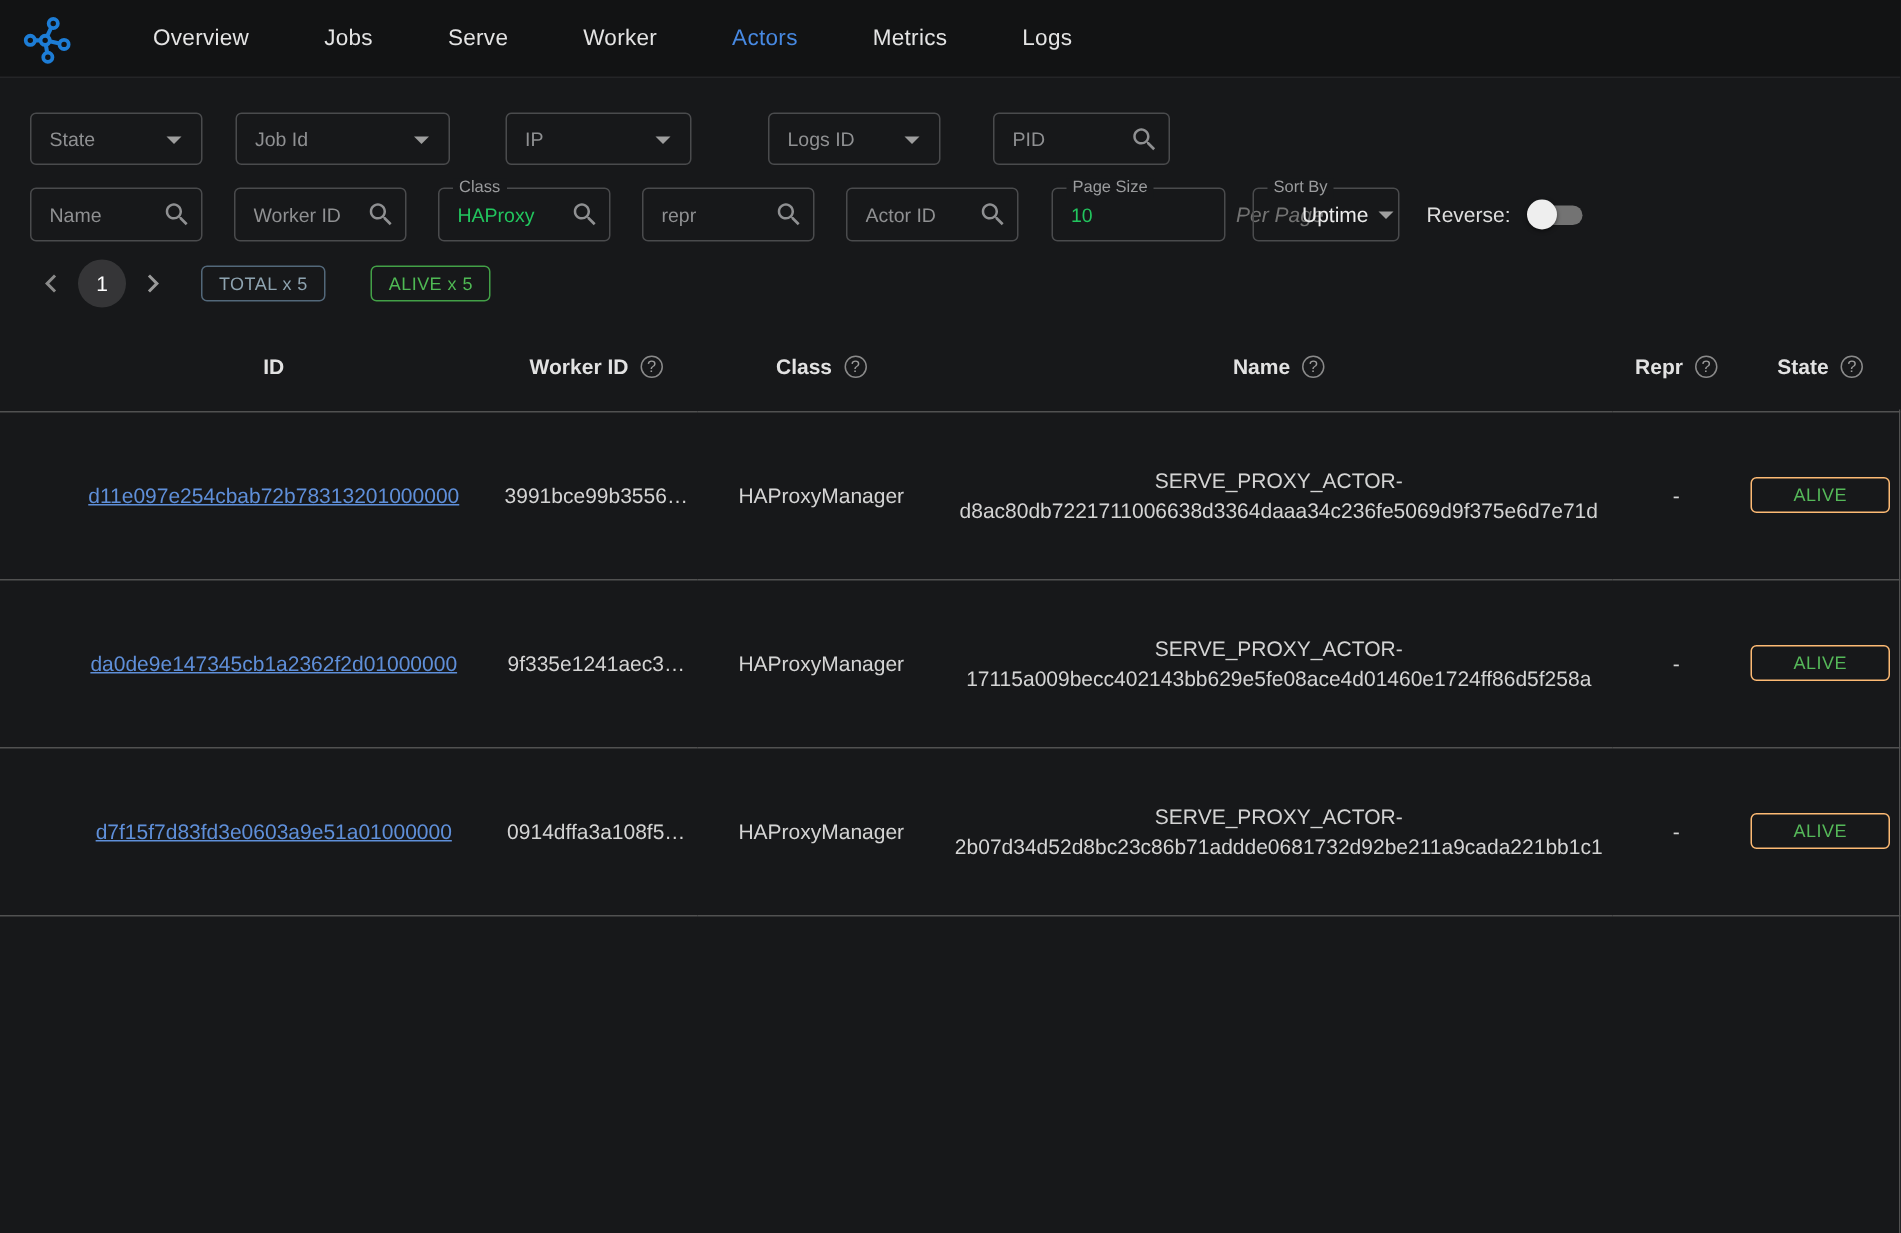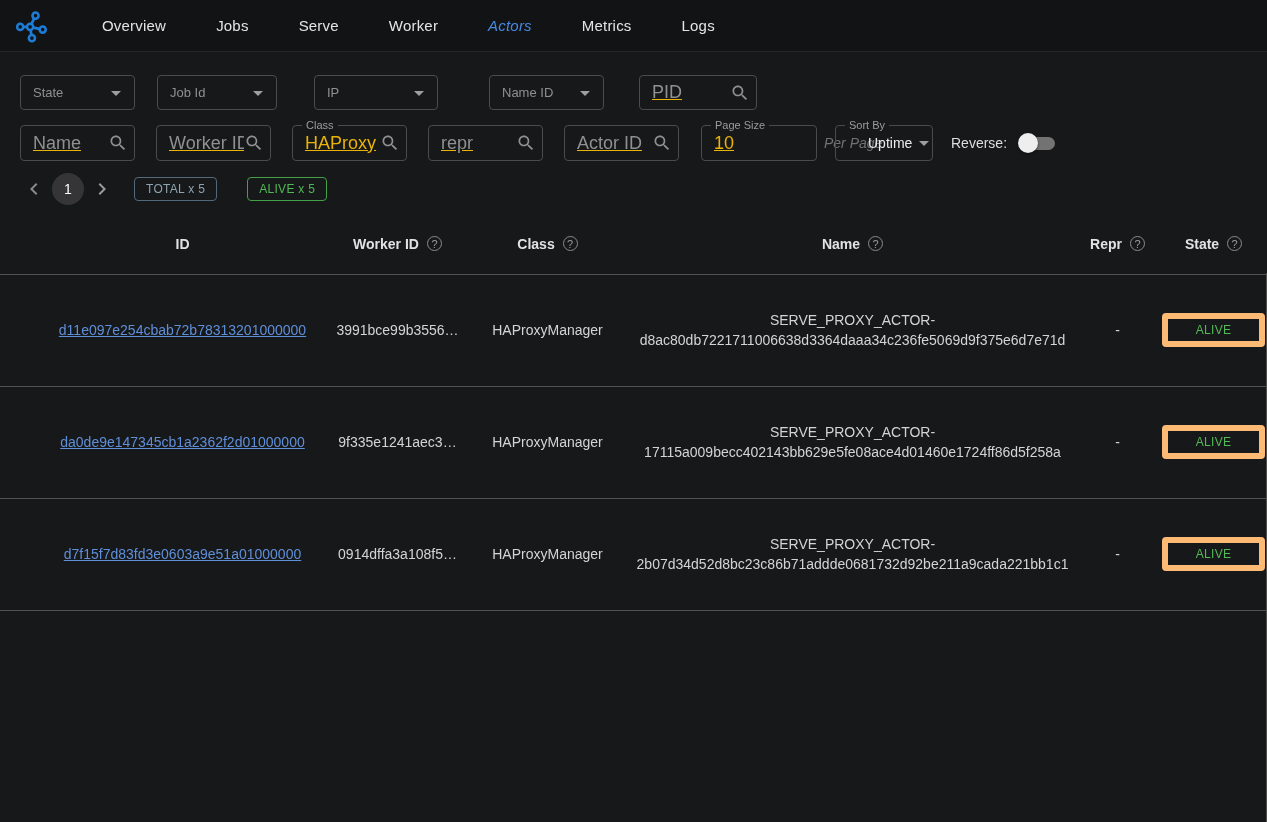--- a/index.html
+++ b/index.html
@@ -14,47 +14,47 @@
   .topnav {
     height:52px; background:#121314; border-bottom:1px solid #242527;
     display:flex; align-items:center; padding:0 10px;
   }
   .logo-wrap { width:38px; height:38px; margin:0 20px 0 2px; display:flex; align-items:center; justify-content:center; }
   .nav-items { display:flex; gap:50px; align-items:center;margin-left:32px; }
   .nav-item {
     font-size:15px; font-weight:500; color:#e4e4e4; text-decoration:none;
     letter-spacing:.2px; cursor:pointer;
   }
-  .nav-item.active { color:#4789e2;font-style:italic; }
+  .nav-item.active { color:#4789e2; }
 
   
   .filters-row { display:flex; align-items:center; padding-left:20px; }
   .row1 { margin-top:23px; }
   .row2 { margin-top:15px; }
   .field {
     position:relative; height:35px; border:1px solid #4a4b4d; border-radius:4px;
     display:flex; align-items:center; padding:0 6px 0 12px; background:transparent;
   }
   .row2 .field { height:36px; }
   .field .ph { color:#8f9092; font-size:13px; flex:1; white-space:nowrap; overflow:hidden; }
   .field input {
-    background:transparent; border:none; outline:none; color:#eab308;
-    font-size:18px; width:100%; padding:0; font-family:inherit; min-width:0;text-decoration:underline;
+    background:transparent; border:none; outline:none; color:#22c55e;
+    font-size:13px; width:100%; padding:0; font-family:inherit; min-width:0;
   }
   .field input::placeholder { color:#8f9092; opacity:1; }
   .float-label {
     position:absolute; top:-7px; left:9px; font-size:11px; color:#9b9c9e;
     background:#17181a; padding:0 4px; line-height:13px; white-space:nowrap;
   }
   .icon-btn { display:flex; align-items:center; flex:none; }
   .suffix { color:#737373; font-size:14px; margin-left:14px; white-space:nowrap; flex:none;font-style:italic; }
   .sel-value { color:#ececec; font-size:14px; flex:1;margin-left:20px; }
 
   .w-state{width:115px;margin-right:22px}
-  .w-jobid{width:120px;margin-right:37px}
+  .w-jobid{width:143px;margin-right:37px}
   .w-ip{width:124px;margin-right:51px}
   .w-node{width:115px;margin-right:35px}
   .w-pid{width:118px}
   .w-name{width:115px;margin-right:21px}
   .w-worker{width:115px;margin-right:21px}
   .w-class{width:115px;margin-right:21px}
   .w-repr{width:115px;margin-right:21px}
   .w-actorid{width:115px;margin-right:22px}
   .w-pagesize{width:116px;margin-right:18px}
   .w-sortby{width:98px;margin-right:18px}
@@ -97,21 +97,21 @@
   }
   th:first-child, td:first-child { padding-left:36px; }
   .help-icon {
     display:inline-block; width:15px; height:15px; border:1px solid #8a8a8a; border-radius:50%;
     color:#9b9b9b; font-size:11px; line-height:14px; text-align:center;
     margin-left:8px; vertical-align:1px; cursor:pointer; font-weight:400;
   }
   .id-link { color:#5f8fd9; text-decoration:underline; cursor:pointer; }
   .name-cell div { line-height:20px; }
   .alive-chip {
-    display:inline-block; border:6px solid #fdba74; color:#55b859; border-radius:4px;
+    display:inline-block; border:1px solid #fdba74; color:#55b859; border-radius:4px;
     padding:4px 28px; font-size:12px; letter-spacing:.3px;
   }
   .right-edge { position:absolute; top:273px; bottom:0; right:0; width:1px; background:#515151; }
 </style>
 </head>
 <body>
 
 <nav class="topnav">
   <div class="logo-wrap">
     <svg width="36" height="36" viewBox="0 0 40 40">
@@ -160,21 +160,21 @@
   </div>
   <div class="field w-ip">
     <span class="ph">IP</span>
     <span class="icon-btn">
       <svg width="24" height="24" viewBox="0 0 24 24">
           <path fill="#9e9e9e" d="M7 10l5 5 5-5z"></path>
         </svg>
     </span>
   </div>
   <div class="field w-node">
-    <span class="ph">Name ID</span>
+    <span class="ph">Logs ID</span>
     <span class="icon-btn">
       <svg width="24" height="24" viewBox="0 0 24 24">
           <path fill="#9e9e9e" d="M7 10l5 5 5-5z"></path>
         </svg>
     </span>
   </div>
   <div class="field w-pid">
     <input placeholder="PID" style="">
     <span class="icon-btn">
       <svg width="20" height="20" viewBox="0 0 24 24">

